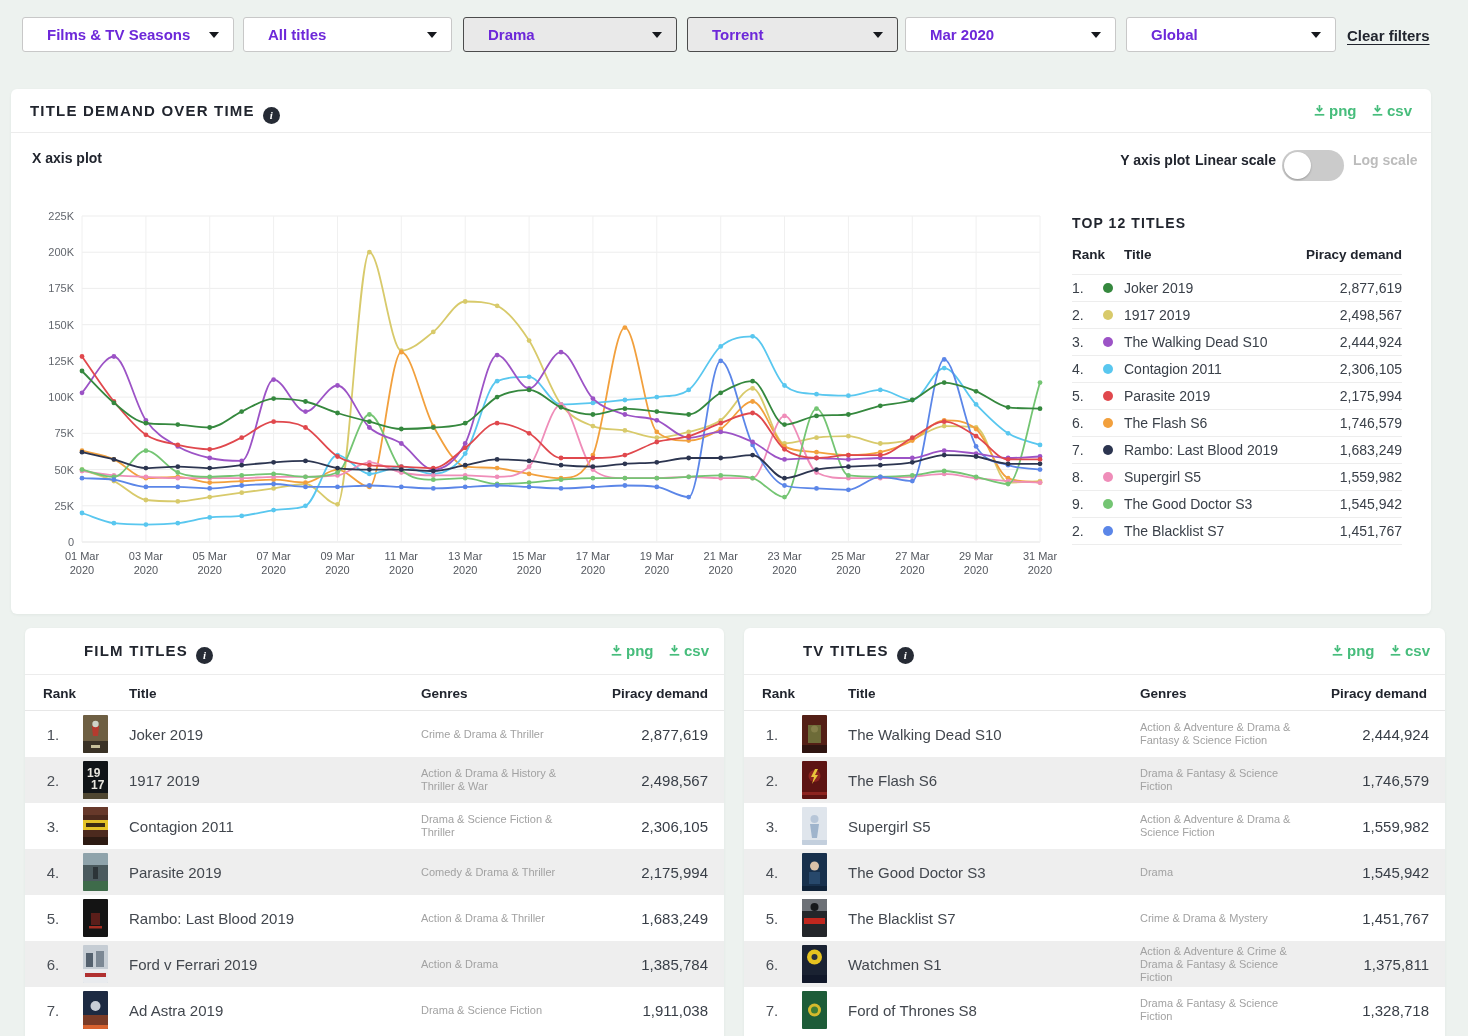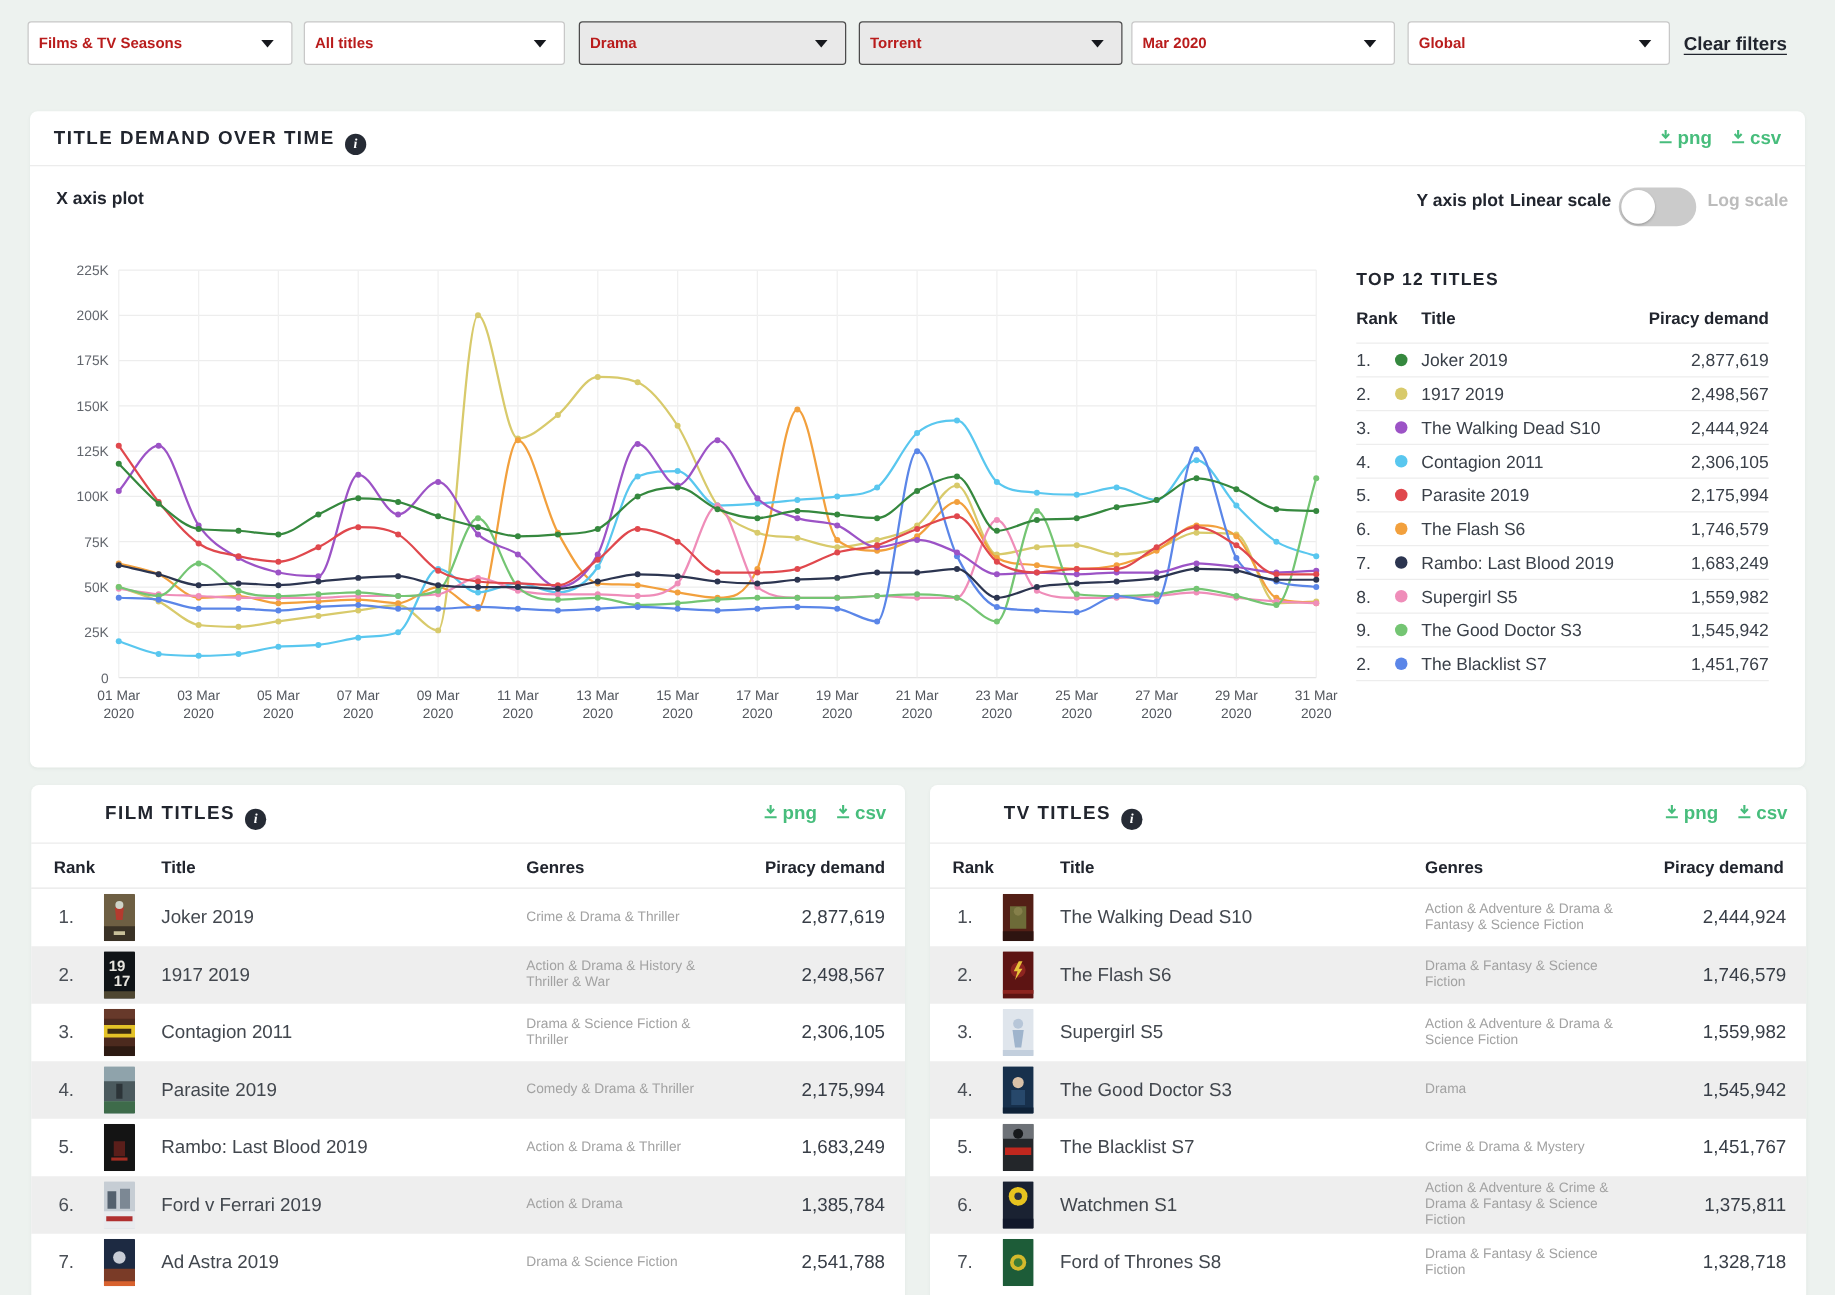--- a/index.html
+++ b/index.html
@@ -1,29 +1,29 @@
 <!DOCTYPE html>
 <html><head>
 <meta charset="utf-8">
 <style>
 * { margin:0; padding:0; box-sizing:border-box; }
 html,body { width:1468px; height:1036px; overflow:hidden; }
 body { background:#edf2ef; font-family:"Liberation Sans",sans-serif; color:#262b35; position:relative; }
-.fbox { position:absolute; top:17px; height:35px; background:#fff; border:1px solid #c8c8c8; border-radius:3px; font-size:12px; font-weight:bold; color:#b91c1c; line-height:33px; padding-left:8px; }
+.fbox { position:absolute; top:17px; height:35px; background:#fff; border:1px solid #c8c8c8; border-radius:3px; font-size:15px; font-weight:bold; color:#6d28d9; line-height:33px; padding-left:24px; }
 .fbox.sel { background:#e9e9e9; border:1.5px solid #4c4c4c; }
 .caret { position:absolute; right:14px; top:14px; width:0; height:0; border-left:5px solid transparent; border-right:5px solid transparent; border-top:6px solid #16181d; }
 .clearf { position:absolute; left:1347px; top:27px; font-size:15px; font-weight:bold; color:#21252e; text-decoration:underline; text-underline-offset:3px; }
 .card { position:absolute; background:#fff; border-radius:6px; box-shadow:0 1px 3px rgba(40,60,50,0.06); }
 .cardhead { position:absolute; left:0; top:0; right:0; height:44px; border-bottom:1px solid #ececec; }
 .ctitle { position:absolute; left:19px; top:13px; font-size:15px; font-weight:bold; letter-spacing:1.2px; color:#21252e; }
 .iinfo { display:inline-block; width:17px; height:17px; background:#262b35; border-radius:50%; color:#fff; font-size:11px; font-weight:bold; text-align:center; line-height:17px; vertical-align:-3px; margin-left:8px; letter-spacing:0; font-family:"Liberation Serif",serif; font-style:italic;}
 .dl { position:absolute; top:13px; font-size:15px; font-weight:bold; color:#47bd7c; }
 .dlicon { display:inline-block; vertical-align:-1px; margin-right:3px; }
 
-#chartcard { left:24px; top:89px; width:1420px; height:525px; }
+#chartcard { left:11px; top:89px; width:1420px; height:525px; }
 .xlabel { position:absolute; left:21px; top:61px; font-size:14px; font-weight:bold; color:#21252e; }
 .xdrop { position:absolute; left:96px; top:58px; width:203px; height:34px; border:1px solid #9b9b9b; border-radius:2px; background:#fff; font-size:15px; font-weight:bold; line-height:32px; padding-left:12px; color:#21252e; }
 .ylabels { position:absolute; top:63px; font-size:14px; font-weight:bold; color:#21252e; }
 .toggle { position:absolute; left:1271px; top:61px; width:62px; height:31px; background:#cbcbcb; border-radius:16px; }
 .knob { position:absolute; left:2px; top:2px; width:27px; height:27px; background:#fff; border-radius:50%; box-shadow:0 1px 2px rgba(0,0,0,0.25); }
 .logscale { position:absolute; left:1342px; top:63px; font-size:14px; font-weight:bold; color:#bcbcbc; }
 
 #top10 { position:absolute; left:1061px; top:126px; width:330px; }
 #top10 h3 { font-size:14px; letter-spacing:1.1px; color:#21252e; font-weight:bold; margin-bottom:16px; }
 .t10head { display:flex; font-size:13.5px; font-weight:bold; color:#21252e; padding-bottom:12px; border-bottom:1px solid #ededed; }
@@ -636,21 +636,21 @@
 <div class="trow" style="top:359px;">
       <span class="trank vmid" style="top:50%;">7.</span>
       <span class="tposter"><svg width="25" height="38" viewBox="0 0 25 38">
           <rect width="25" height="38" fill="#1d2a42"></rect>
           <rect y="24" width="25" height="14" fill="#7a3b27"></rect>
           <circle cx="12.5" cy="15" r="5" fill="#c8cdd6"></circle>
           <rect y="34" width="25" height="4" fill="#d8622f"></rect>
         </svg></span>
       <span class="ttitle vmid">Ad Astra 2019</span>
       <span class="tgenre vmid">Drama &amp; Science Fiction</span>
-      <span class="tval vmid">2,541,788</span>
+      <span class="tval vmid">1,911,038</span>
     </div>
 </div>
 
 <div class="card" id="tvcard">
   <div class="cardhead2"></div>
   <div class="ctitle2">TV TITLES<span class="iinfo">i</span></div>
   <div class="dl2" style="left:587px;"><span class="dlicon"><svg width="13" height="13" viewBox="0 0 13 13">
           <path d="M6.5 1v5.5" stroke="#47bd7c" stroke-width="1.7" fill="none"></path>
           <path d="M3.7 4.2l2.8 3 2.8-3" stroke="#47bd7c" stroke-width="1.7" fill="none"></path>
           <path d="M1.7 10.8h9.6" stroke="#47bd7c" stroke-width="1.7" fill="none"></path>

